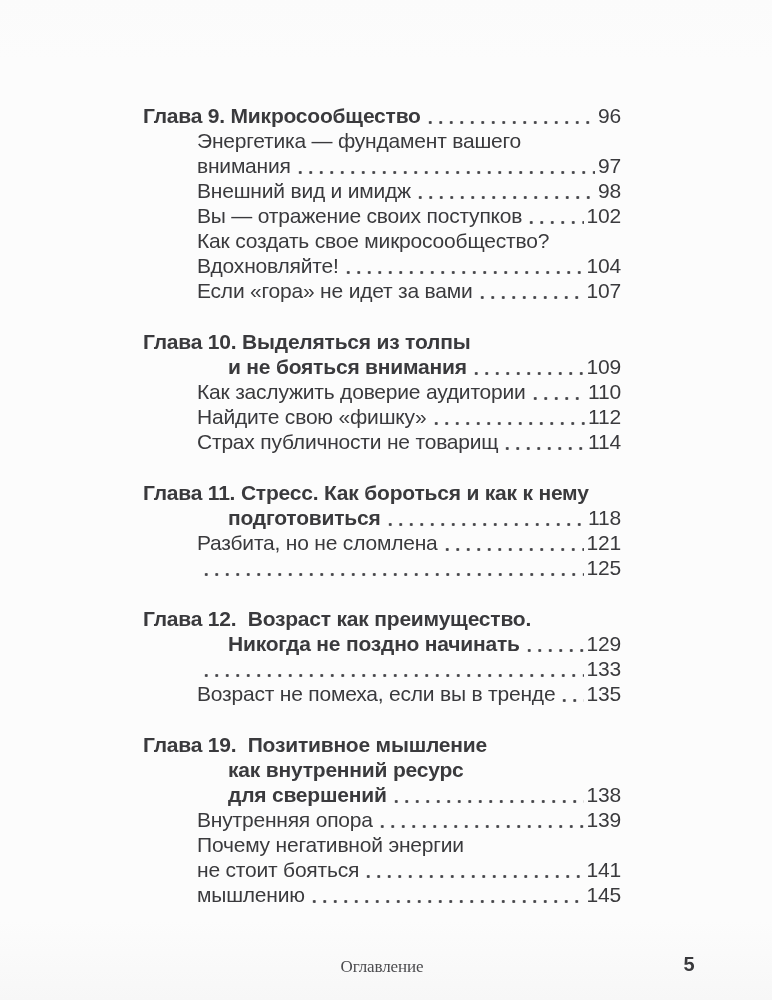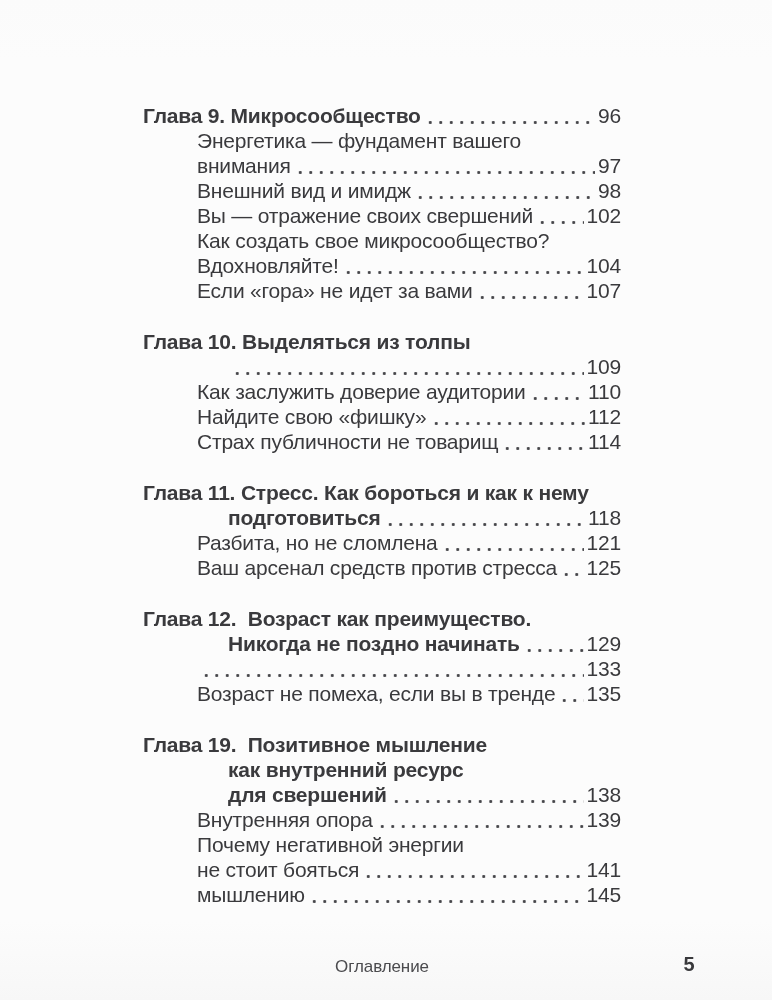--- a/index.html
+++ b/index.html
@@ -69,20 +69,21 @@
   .footer-label {
     position: absolute;
     left: 143px;
     top: 956px;
     width: 478px;
     text-align: center;
     font-size: 17px;
     line-height: 22px;
     color: #4b4b4e;
     letter-spacing: -0.1px;
+    font-family: Liberation Serif, serif;
   }
   .footer-num {
     position: absolute;
     left: 674px;
     top: 951px;
     width: 30px;
     text-align: center;
     font-size: 20px;
     line-height: 26px;
     font-weight: 700;
@@ -107,21 +108,21 @@
           <span class="txt">внимания</span>
           <span class="leader"></span>
           <span class="pg">97</span>
         </div>
         <div class="line item">
           <span class="txt">Внешний вид и имидж</span>
           <span class="leader"></span>
           <span class="pg">98</span>
         </div>
         <div class="line item">
-          <span class="txt">Вы — отражение своих свершений</span>
+          <span class="txt">Вы — отражение своих поступков</span>
           <span class="leader"></span>
           <span class="pg">102</span>
         </div>
         <div class="line item">
           <span class="txt">Как создать свое микросообщество?</span>
         </div>
         <div class="line item">
           <span class="txt">Вдохновляйте!</span>
           <span class="leader"></span>
           <span class="pg">104</span>
@@ -130,20 +131,21 @@
           <span class="txt">Если «гора» не идет за вами</span>
           <span class="leader"></span>
           <span class="pg">107</span>
         </div>
       </section>
       <section class="chapter">
         <div class="line title">
           <span class="txt">Глава 10. Выделяться из толпы</span>
         </div>
         <div class="line title cont">
+          <span class="txt">и не бояться внимания</span>
           <span class="leader"></span>
           <span class="pg">109</span>
         </div>
         <div class="line item">
           <span class="txt">Как заслужить доверие аудитории</span>
           <span class="leader"></span>
           <span class="pg">110</span>
         </div>
         <div class="line item">
           <span class="txt">Найдите свою «фишку»</span>
@@ -164,21 +166,20 @@
           <span class="txt">подготовиться</span>
           <span class="leader"></span>
           <span class="pg">118</span>
         </div>
         <div class="line item">
           <span class="txt">Разбита, но не сломлена</span>
           <span class="leader"></span>
           <span class="pg">121</span>
         </div>
         <div class="line item">
-          <span class="txt">Ваш арсенал средств против стресса</span>
           <span class="leader"></span>
           <span class="pg">125</span>
         </div>
       </section>
       <section class="chapter">
         <div class="line title">
           <span class="txt">Глава 12.  Возраст как преимущество.</span>
         </div>
         <div class="line title cont">
           <span class="txt">Никогда не поздно начинать</span>

